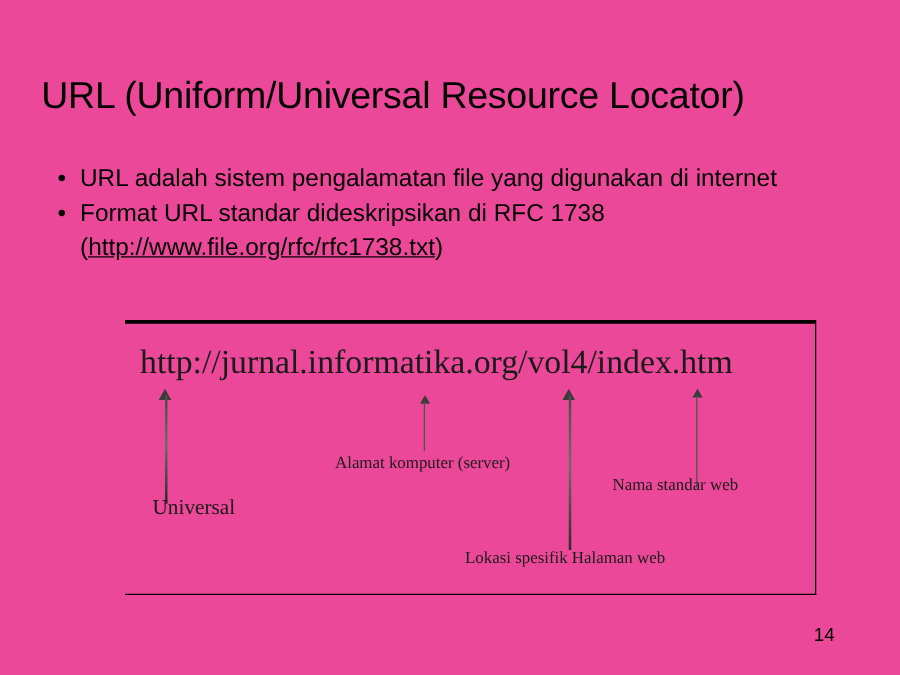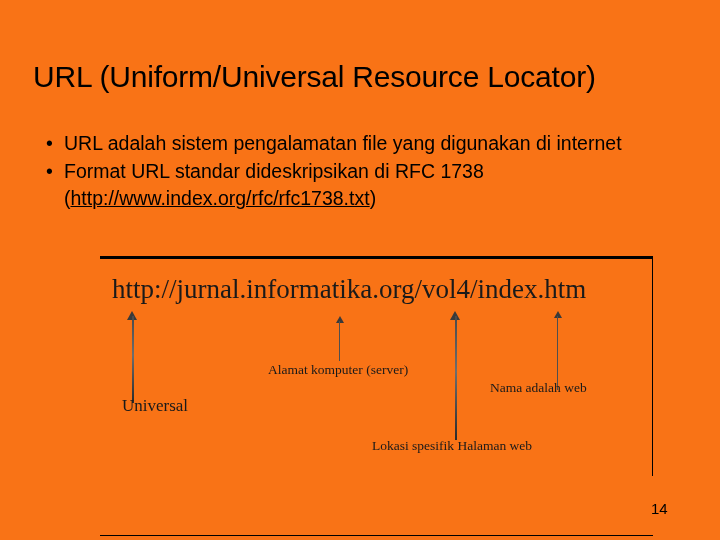--- a/index.html
+++ b/index.html
@@ -15,21 +15,21 @@
     font-family: "Liberation Sans", sans-serif;
     color: #000000;
   }
 
   #slide {
     position: absolute;
     left: 0;
     top: 0;
     width: 720px;
     height: 540px;
-    background: #f97316;
+    background: #ec4899;
   }
 
   
   #slide-title {
     position: absolute;
     left: 33px;
     top: 60px;
     width: 660px;
     font-size: 30px;
     line-height: 34px;
@@ -70,21 +70,21 @@
     text-decoration: underline;
     color: #000000;
   }
 
   
   #diagram {
     position: absolute;
     left: 100px;
     top: 256px;
     width: 553px;
-    height: 280px;
+    height: 220px;
   }
   #diagram-top-rule {
     position: absolute;
     left: 0;
     top: 0;
     width: 553px;
     height: 3px;
     background: #000000;
   }
   #diagram-right-rule {
@@ -207,21 +207,21 @@
 
   <div id="bullet-list">
 
     <div class="bullet-item">
       <span class="bullet-marker">•</span>
       <span class="bullet-text">URL adalah sistem pengalamatan file yang digunakan di internet</span>
     </div>
 
     <div class="bullet-item">
       <span class="bullet-marker">•</span>
-      <span class="bullet-text"><span>Format URL standar dideskripsikan di RFC 1738 (</span><span class="link-text">http://www.index.org/rfc/rfc1738.txt</span><span>)</span></span>
+      <span class="bullet-text"><span>Format URL standar dideskripsikan di RFC 1738 (</span><span class="link-text">http://www.file.org/rfc/rfc1738.txt</span><span>)</span></span>
     </div>
 
   </div>
 
   <div id="diagram">
 
     <div id="diagram-top-rule"></div>
     <div id="diagram-right-rule"></div>
     <div id="diagram-bottom-rule"></div>
 
@@ -246,19 +246,19 @@
       <div class="head"></div>
       <div class="shaft"></div>
     </div>
 
     <div class="diagram-label" id="label-protokol">Universal</div>
 
     <div class="diagram-label" id="label-lokasi">Lokasi spesifik Halaman web</div>
 
     <div class="diagram-label" id="label-alamat">Alamat komputer (server)</div>
 
-    <div class="diagram-label" id="label-nama">Nama adalah web</div>
+    <div class="diagram-label" id="label-nama">Nama standar web</div>
 
   </div>
 
   <div id="page-number">14</div>
 
 </div>
 
 </body></html>

